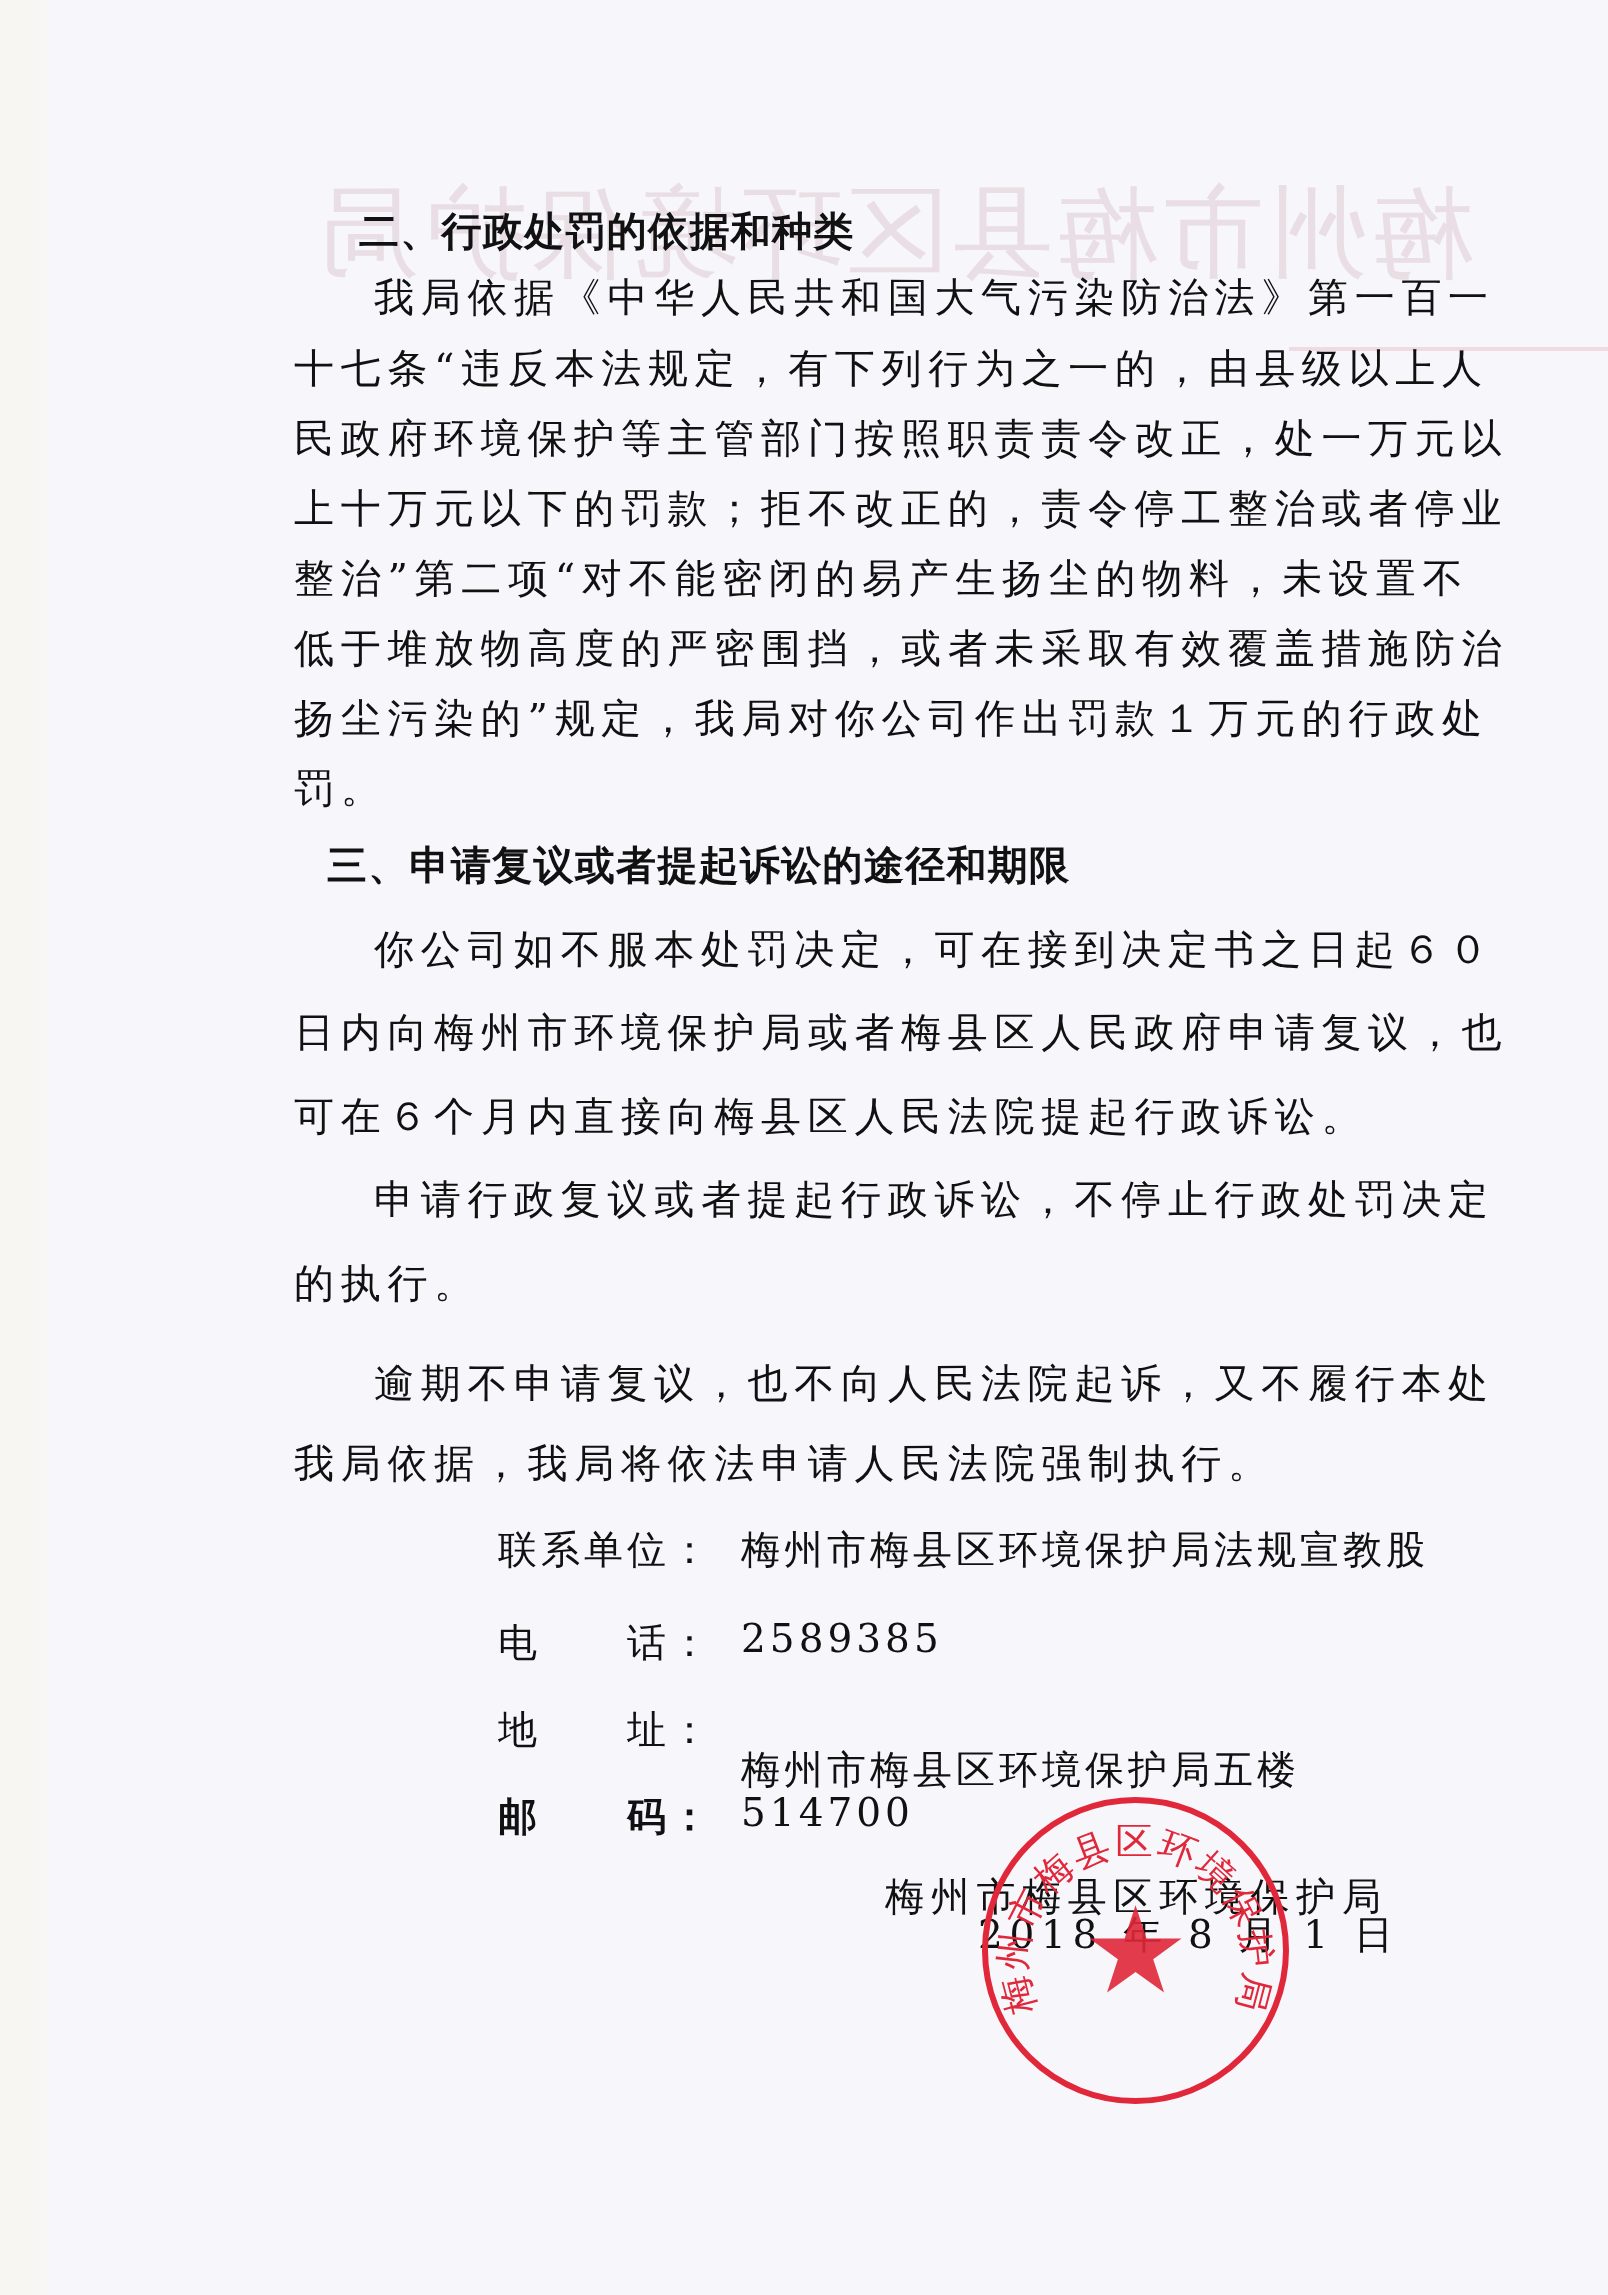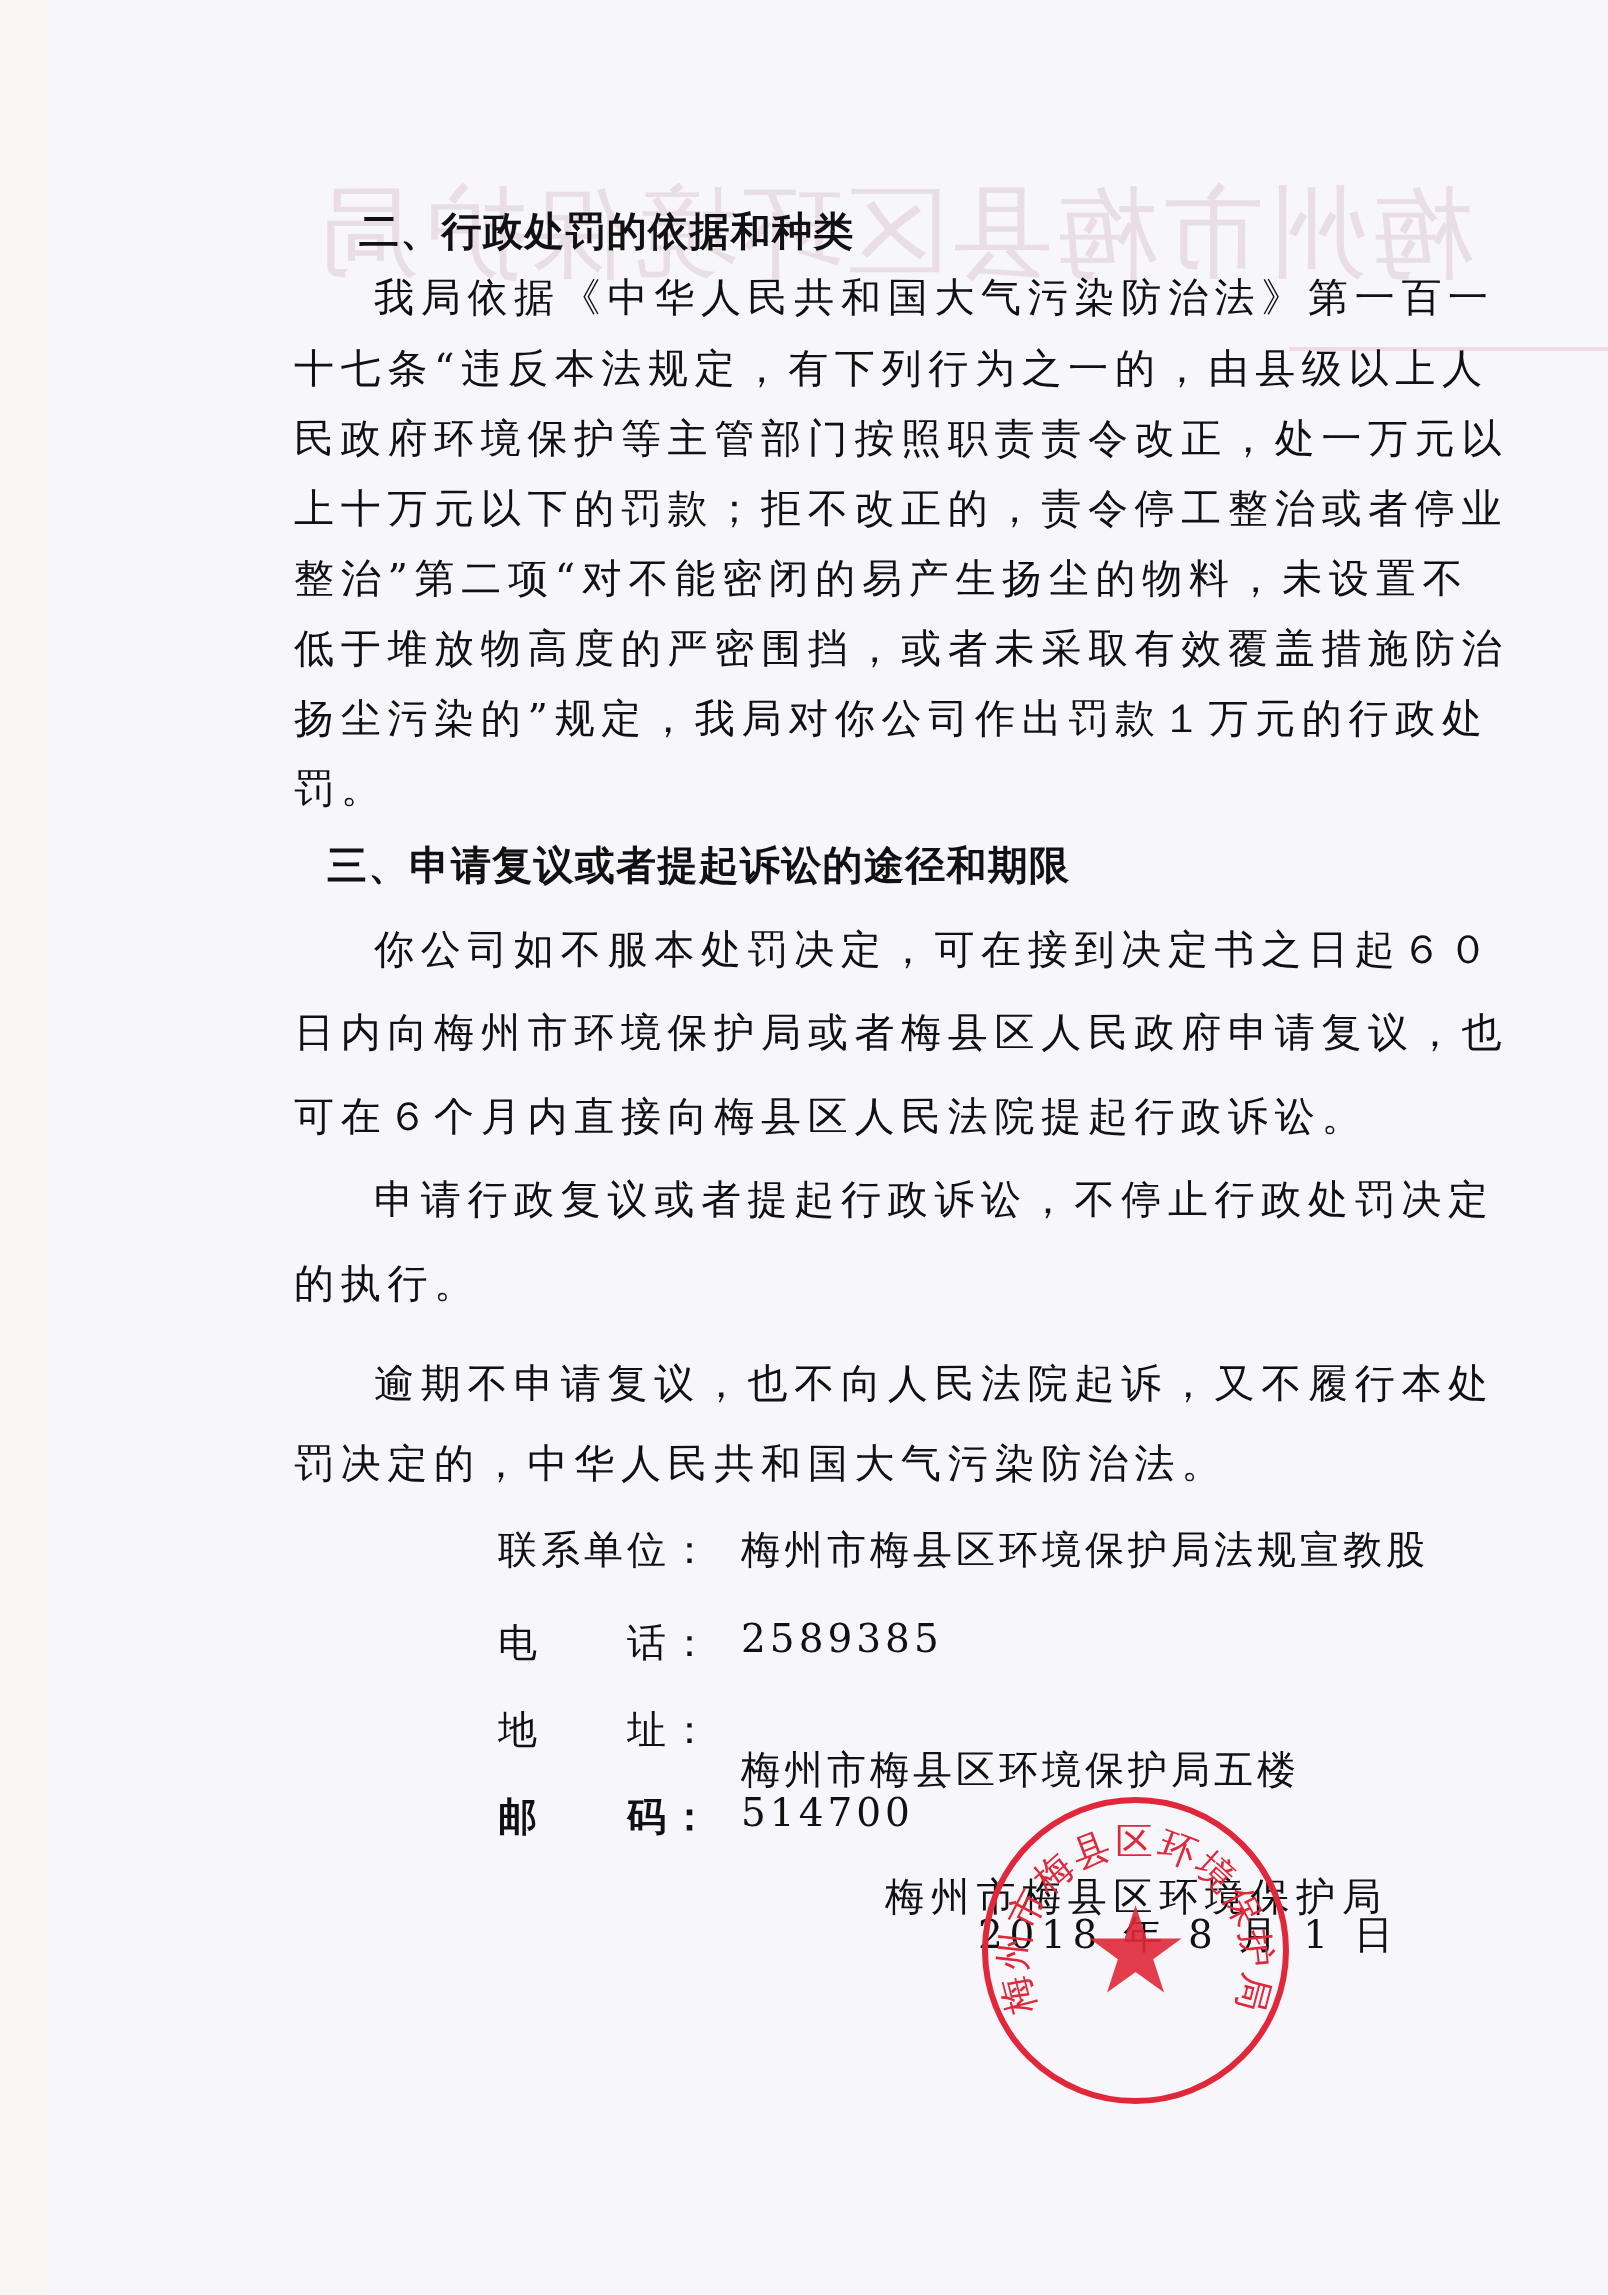--- a/index.html
+++ b/index.html
@@ -65,21 +65,21 @@
 <div class="line" style="left:294px; top:691px;">扬尘污染的”规定，我局对你公司作出罚款１万元的行政处</div>
 <div class="line" style="left:294px; top:761px;">罚。</div>
 
 <div class="heading" style="left:327px; top:838px;">三、申请复议或者提起诉讼的途径和期限</div>
 <div class="line" style="left:374px; top:922px;">你公司如不服本处罚决定，可在接到决定书之日起６０</div>
 <div class="line" style="left:294px; top:1005px;">日内向梅州市环境保护局或者梅县区人民政府申请复议，也</div>
 <div class="line" style="left:294px; top:1089px;">可在６个月内直接向梅县区人民法院提起行政诉讼。</div>
 <div class="line" style="left:374px; top:1172px;">申请行政复议或者提起行政诉讼，不停止行政处罚决定</div>
 <div class="line" style="left:294px; top:1256px;">的执行。</div>
 <div class="line" style="left:374px; top:1356px;">逾期不申请复议，也不向人民法院起诉，又不履行本处</div>
-<div class="line" style="left:294px; top:1436px;">罚决定的，中华人民共和国大气污染防治法。</div>
+<div class="line" style="left:294px; top:1436px;">我局依据，我局将依法申请人民法院强制执行。</div>
 
 <div class="contact-label" style="left:498px; top:1523px;text-align:center;">联系单位：</div>
 <div class="contact-value" style="left:741px; top:1523px;">梅州市梅县区环境保护局法规宣教股</div>
 
 <div class="contact-label" style="left:498px; top:1616px;">电　　话：</div>
 <div class="contact-value" style="left:741px; top:1616px;">2589385</div>
 
 <div class="contact-label" style="left:498px; top:1703px;">地　　址：</div>
 <div class="contact-value" style="left:741px; top:1703px;margin-top:40px;">梅州市梅县区环境保护局五楼</div>
 

